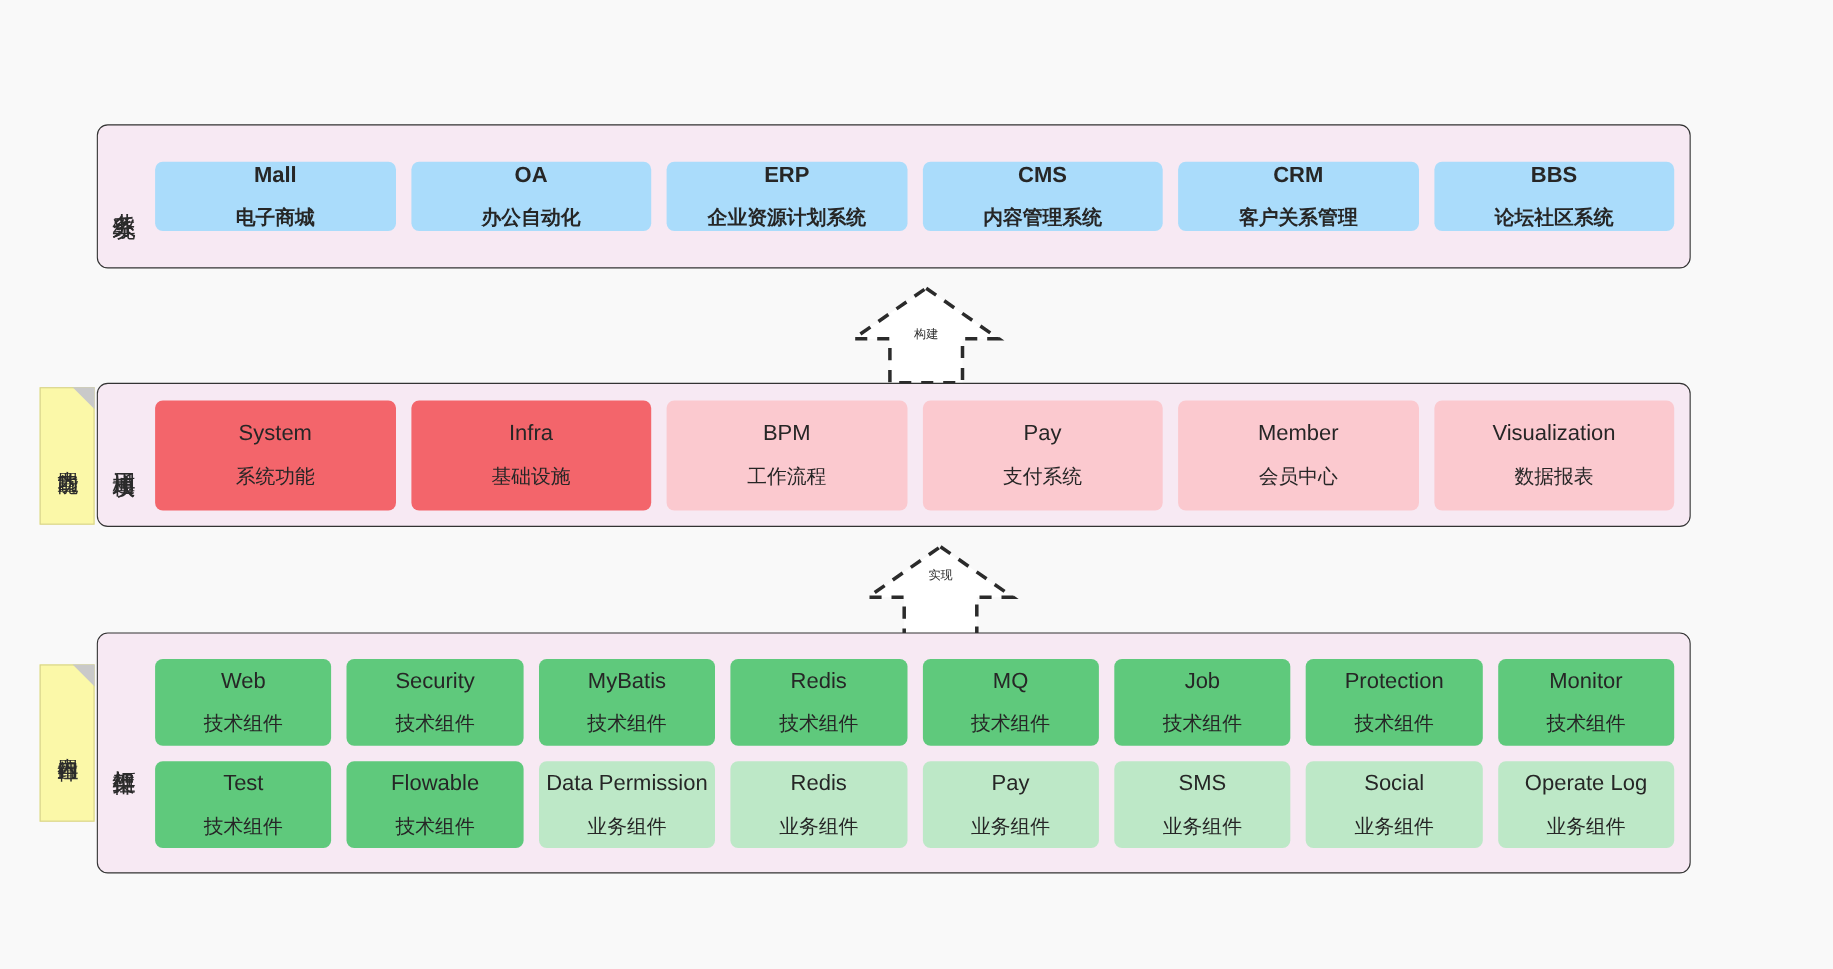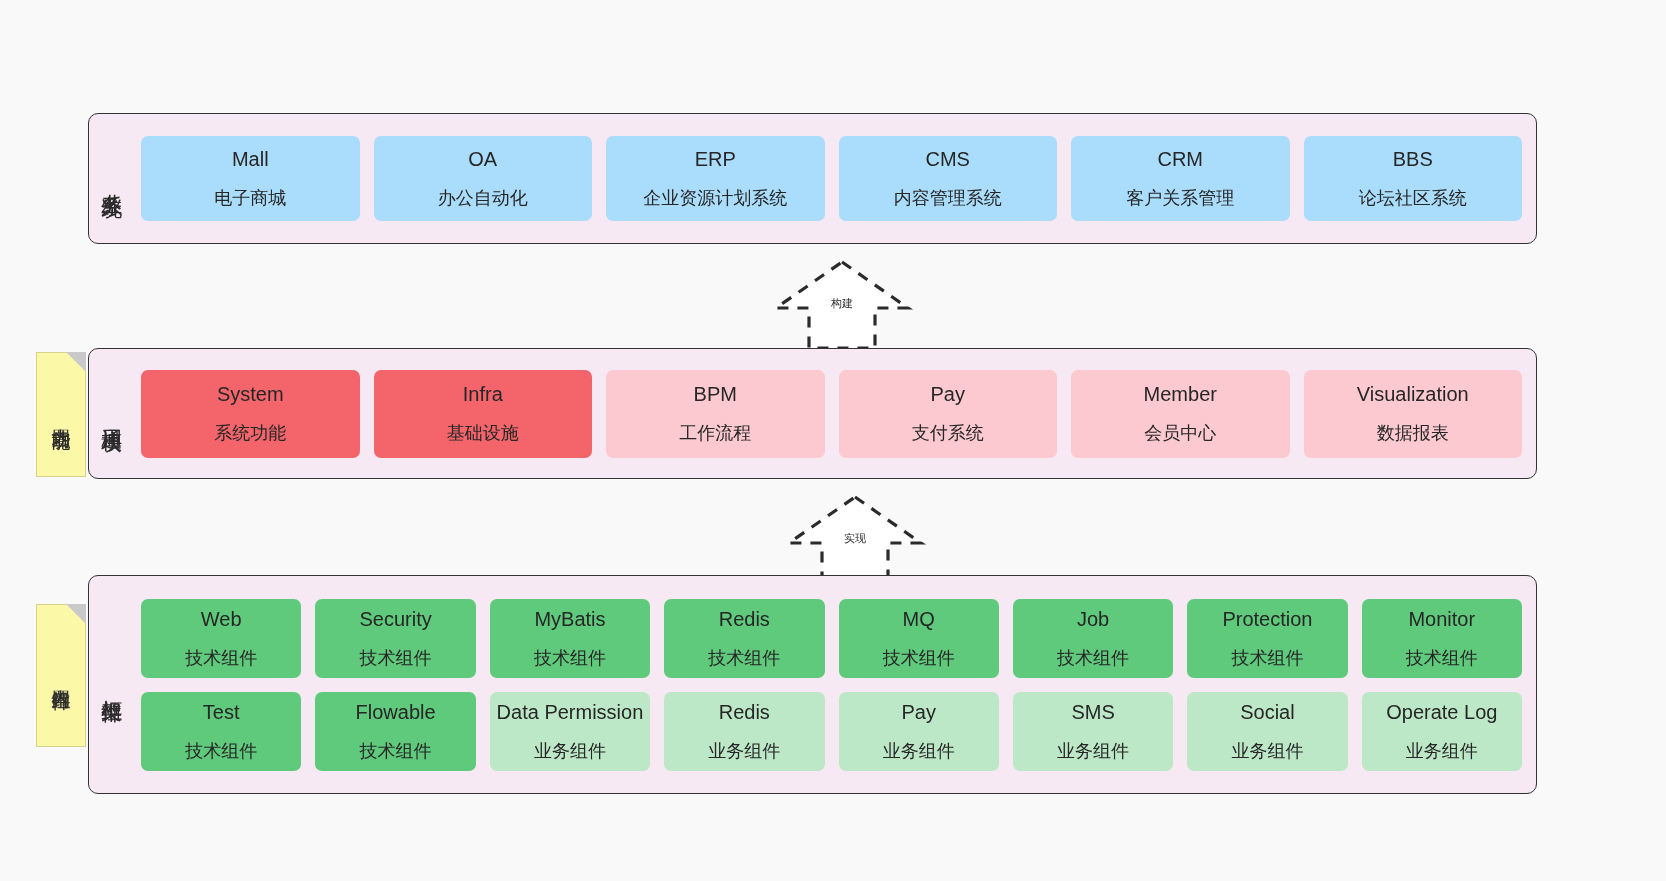--- a/index.html
+++ b/index.html
@@ -93,22 +93,22 @@
   .c-red        { background: #f3656b; }
   .c-pink       { background: #fbc9cf; }
   .c-green      { background: #5fc97c; }
   .c-greenlight { background: #bde8c7; }
 
   
   #layer-business { left: 88px;  top: 113px; width: 1449px; height: 131px; }
   #layer-common   { left: 88px;  top: 348px; width: 1449px; height: 131px; }
   #layer-frame    { left: 88px;  top: 575px; width: 1449px; height: 219px; }
 
-  #layer-business .tile { height: 85px; }
-  #layer-common   .tile { height: 88px; align-items: center; }
+  #layer-business .tile { height: 63px; font-weight: bold; }
+  #layer-common   .tile { height: 100px; align-items: center; }
   #layer-frame    .tile { height: 79px; }
 
   
   .note {
     position: absolute;
     width: 50px;
     background: #fbf8a8;
     border: 1px solid #d6d28a;
     display: flex;
     align-items: center;
@@ -148,21 +148,21 @@
     right: 0;
     text-align: center;
     font-size: 11px;
     color: #2b2b2b;
     user-select: none;
     white-space: nowrap;
   }
   #arrow-build  { left: 757px; top: 256px; }
   #arrow-build  .arrow-label { top: 40px; }
   #arrow-impl   { left: 770px; top: 491px; }
-  #arrow-impl   .arrow-label { top: 40px; }
+  #arrow-impl   .arrow-label { top: 24px; }
 </style>
 </head>
 <body>
 
 <div id="stage">
 
   <div class="layer" id="layer-business">
     <div class="layer-title">业务系统</div>
     <div class="layer-body">
       <div class="tile-row">

